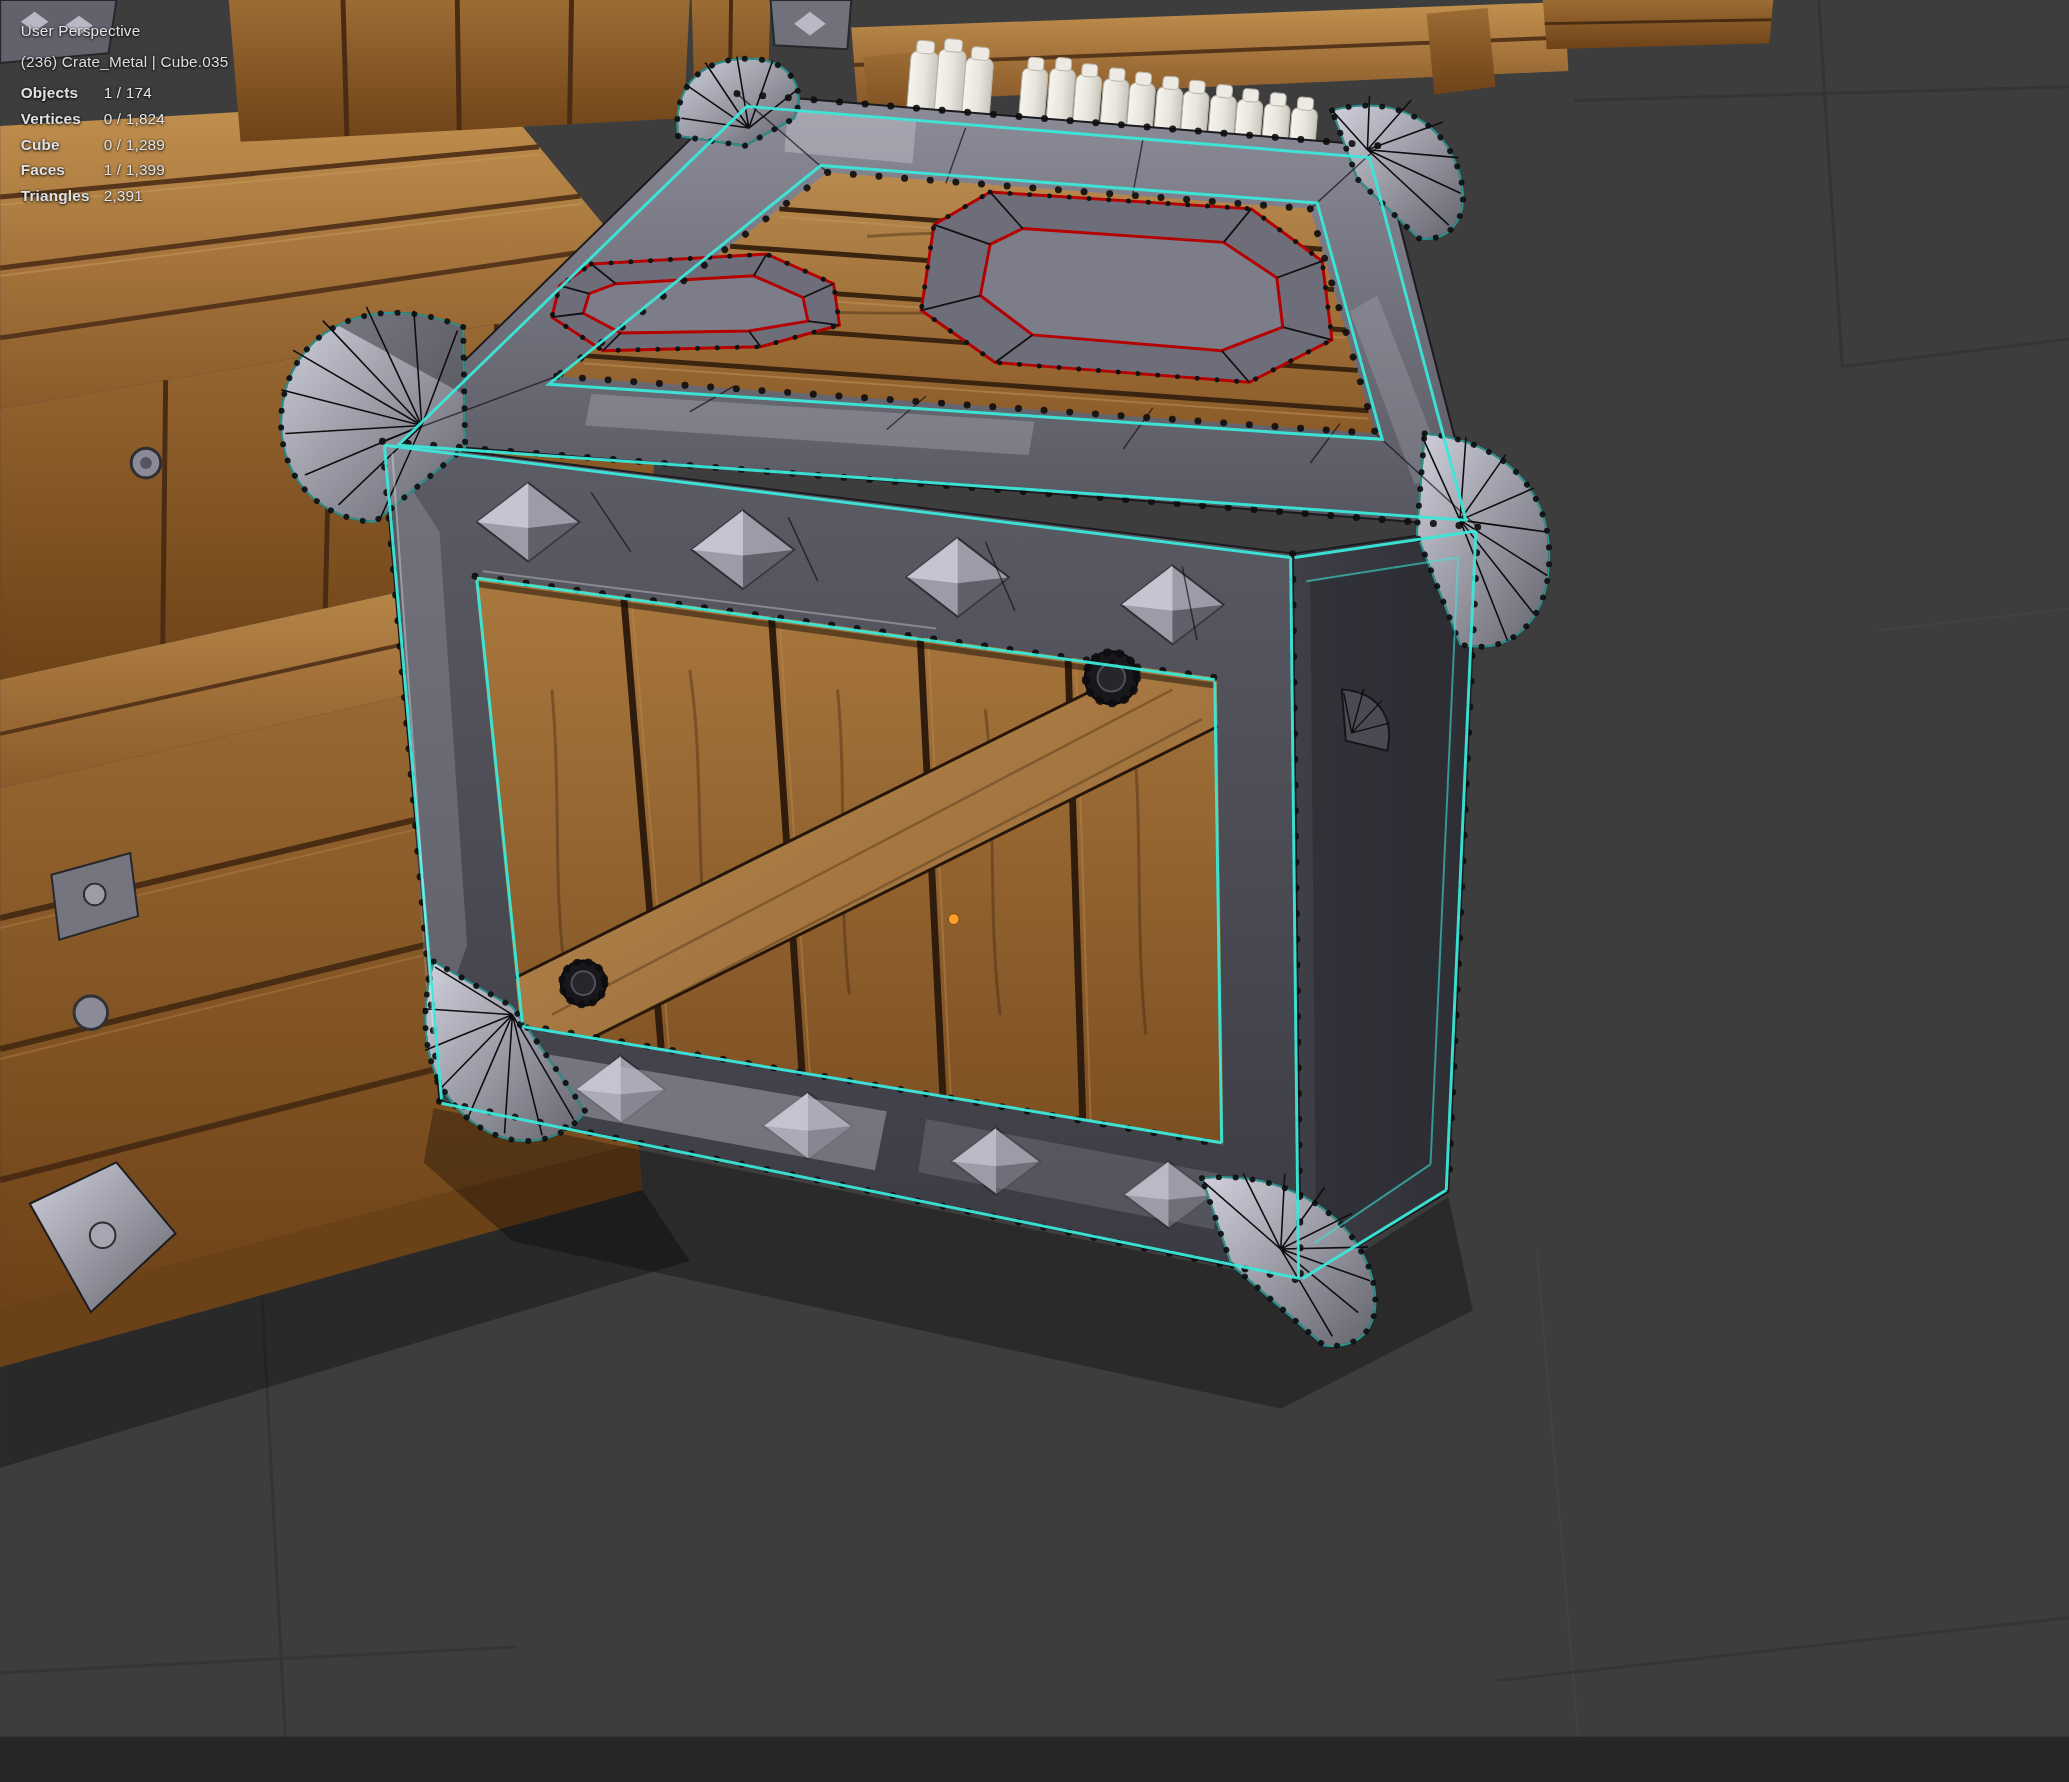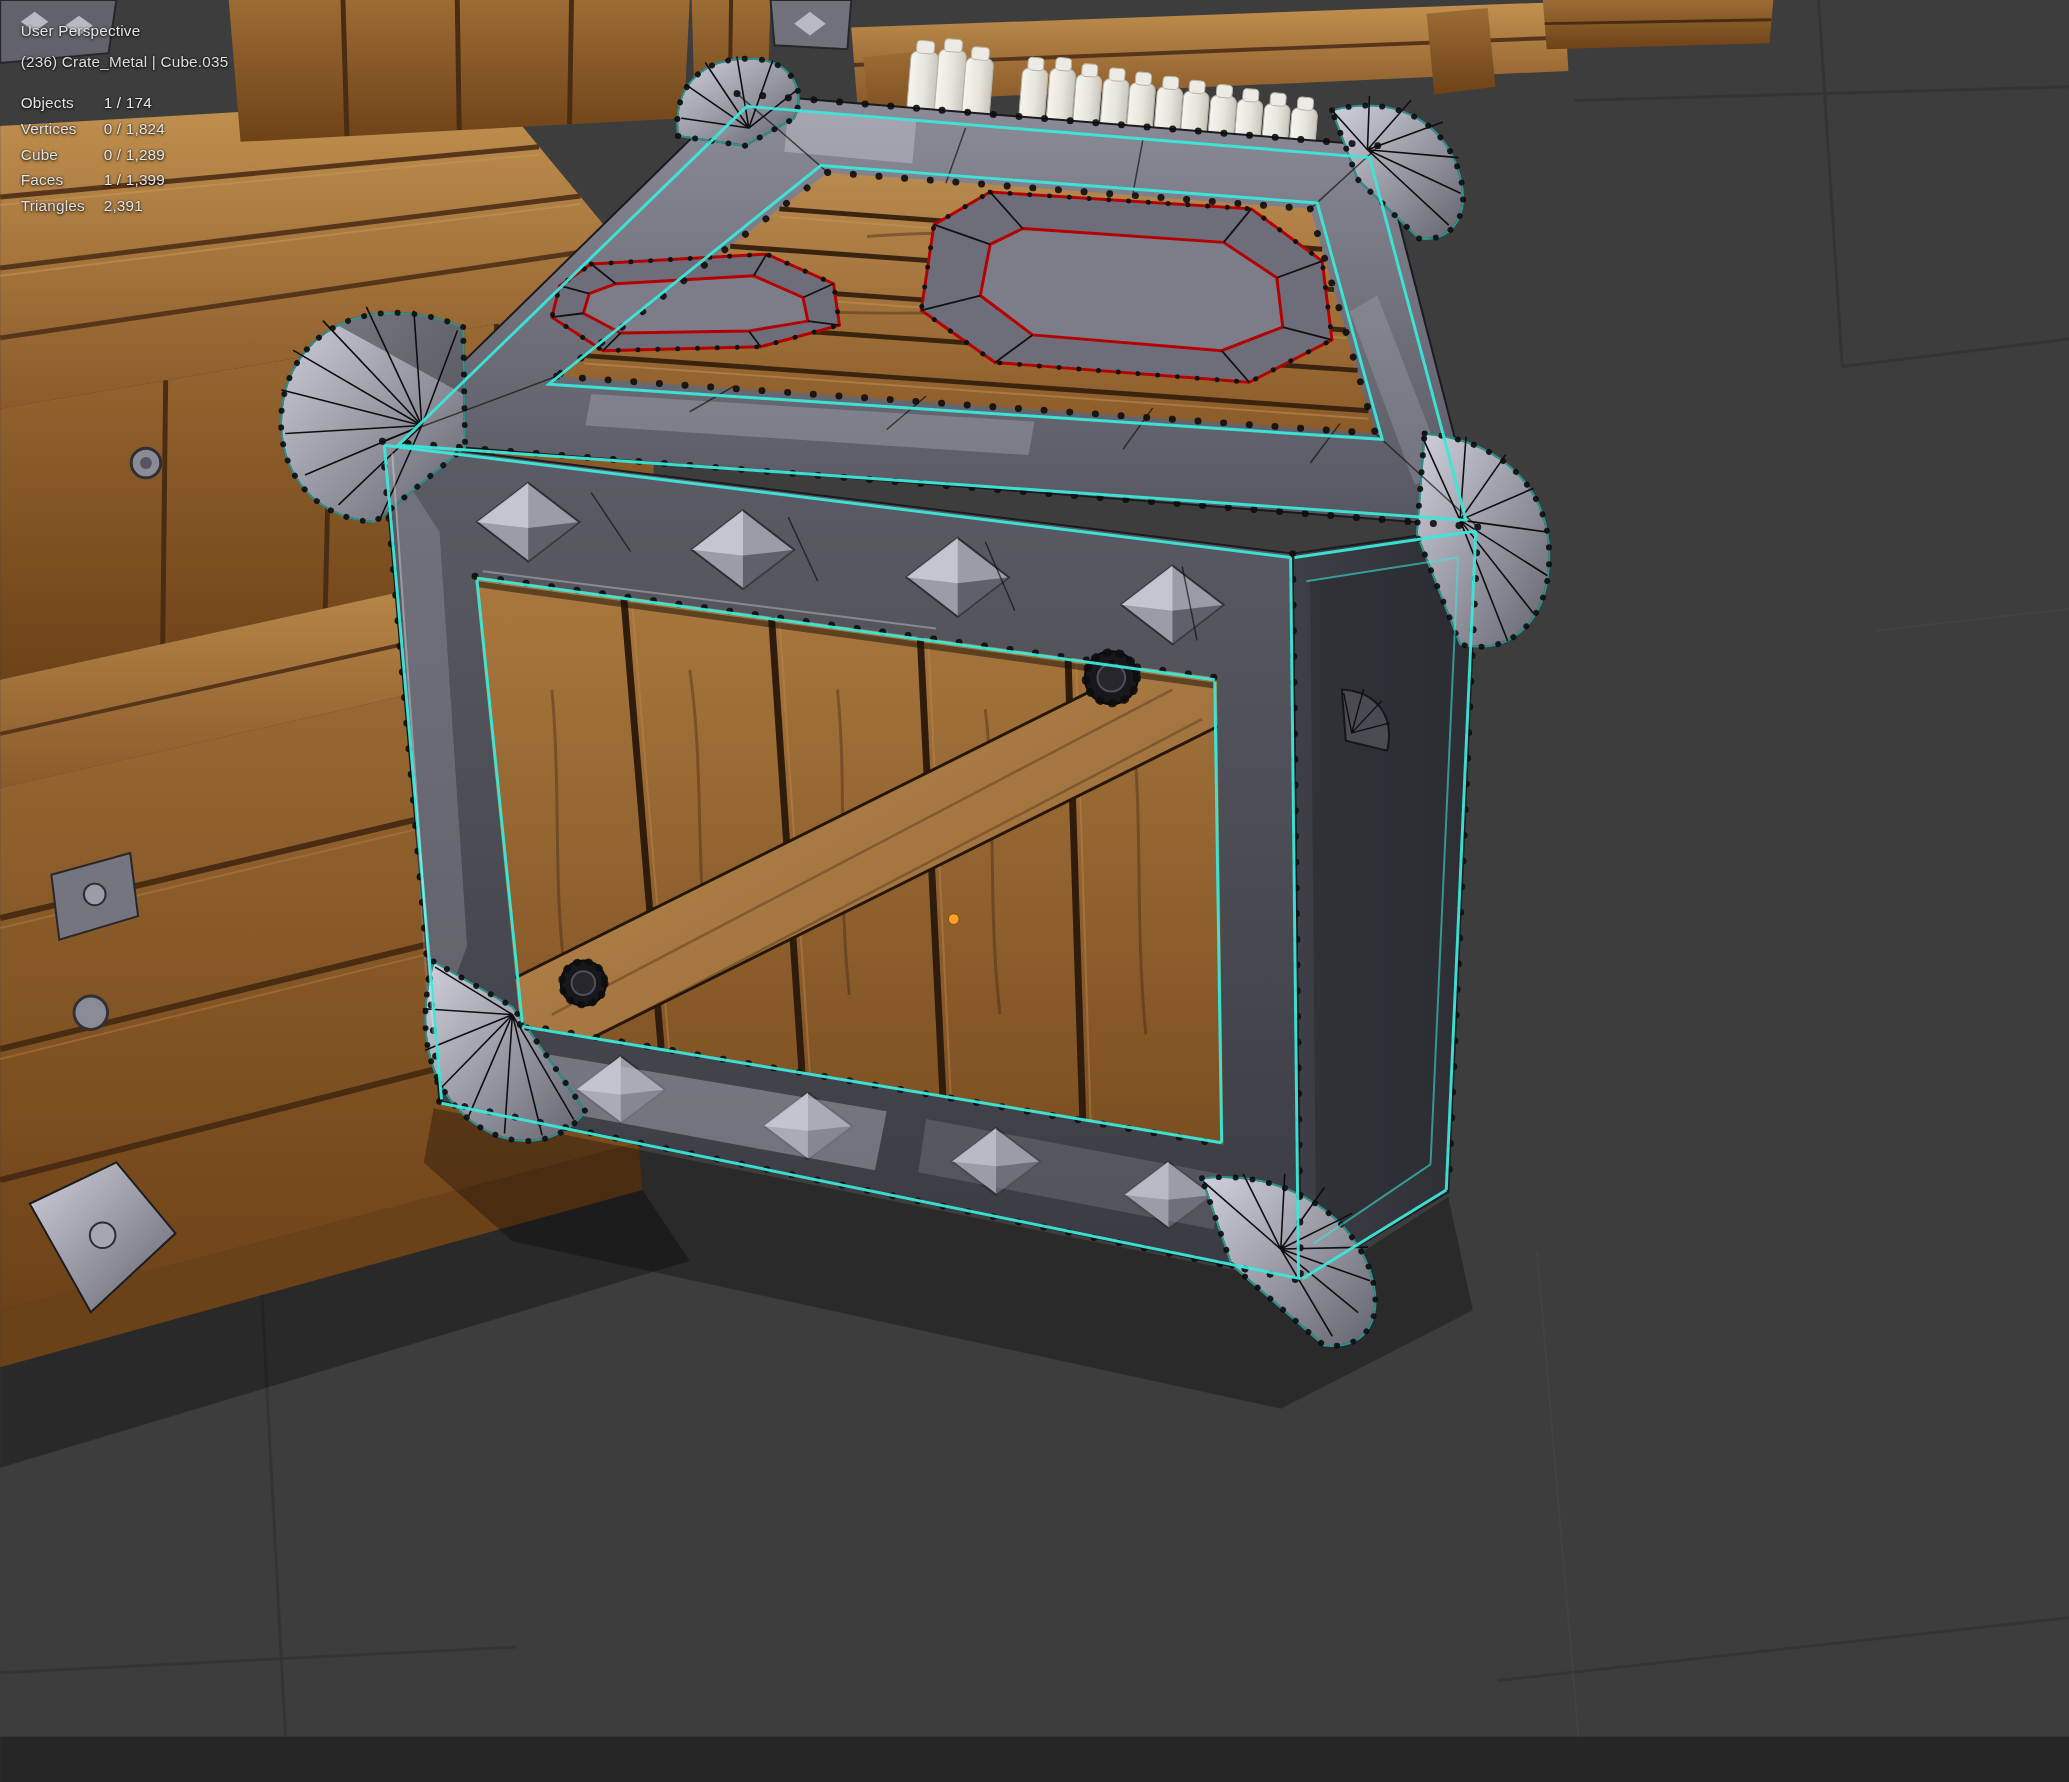--- a/index.html
+++ b/index.html
@@ -5,23 +5,23 @@
   html,body{margin:0;padding:0;background:#3d3d3d;}
   body{width:2070px;height:1782px;overflow:hidden;position:relative;
        font-family:"Liberation Sans",sans-serif;}
   .viewport{position:absolute;inset:0;}
   .scene{position:absolute;left:0;top:0;}
   .hud{position:absolute;left:20.7px;top:23px;color:#e3e4e6;font-size:15.3px;
        letter-spacing:0.2px;line-height:15.8px;
        text-shadow:0 1px 3px rgba(0,0,0,.9),0 0 2px rgba(0,0,0,.65);
        user-select:none;pointer-events:none;}
   .hud .view{margin-bottom:14.8px;}
-  .hud .obj{margin-bottom:21px;color:#dddee0;}
+  .hud .obj{margin-bottom:11px;color:#dddee0;}
   .statrow{display:grid;grid-template-columns:83px auto;line-height:25.6px;}
-  .statrow .lab{color:#e0e1e3;}
+  .statrow .lab{color:#e0e1e3;font-weight:bold;}
   .statrow .val{color:#e6e7e9;}
 </style>
 </head>
 <body>
 
 <div class="viewport">
 
 <svg class="scene" width="2070" height="1782" viewBox="0 0 2101 1809">
   <defs>
     <linearGradient id="gWoodTop" x1="0" y1="0" x2="0" y2="1">

